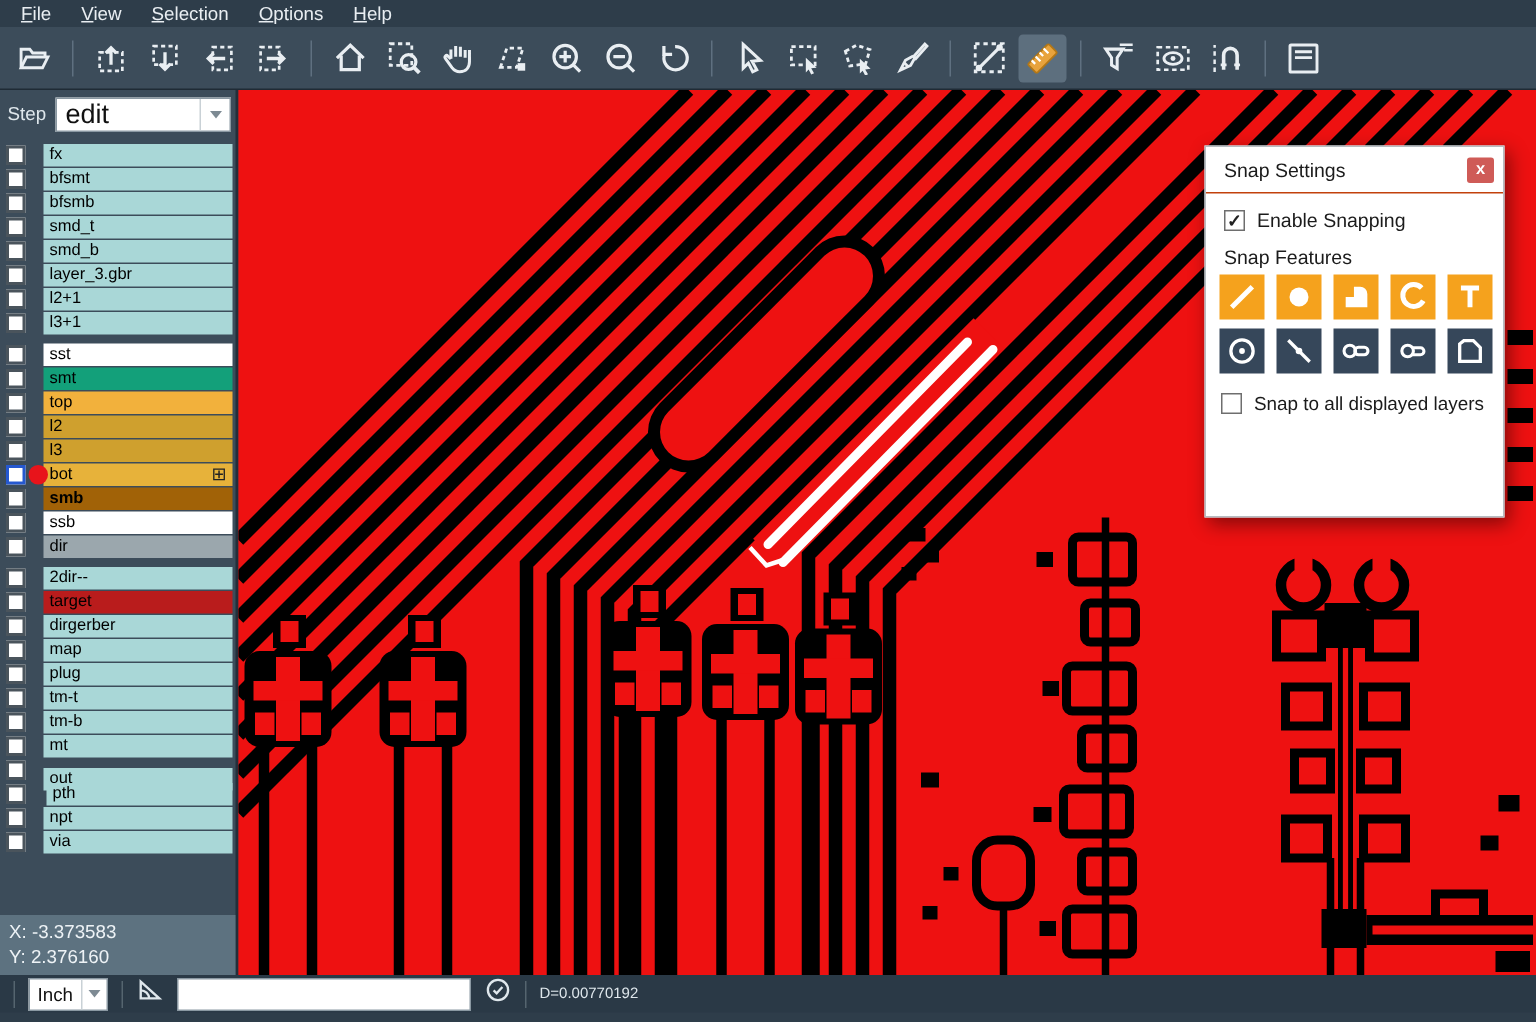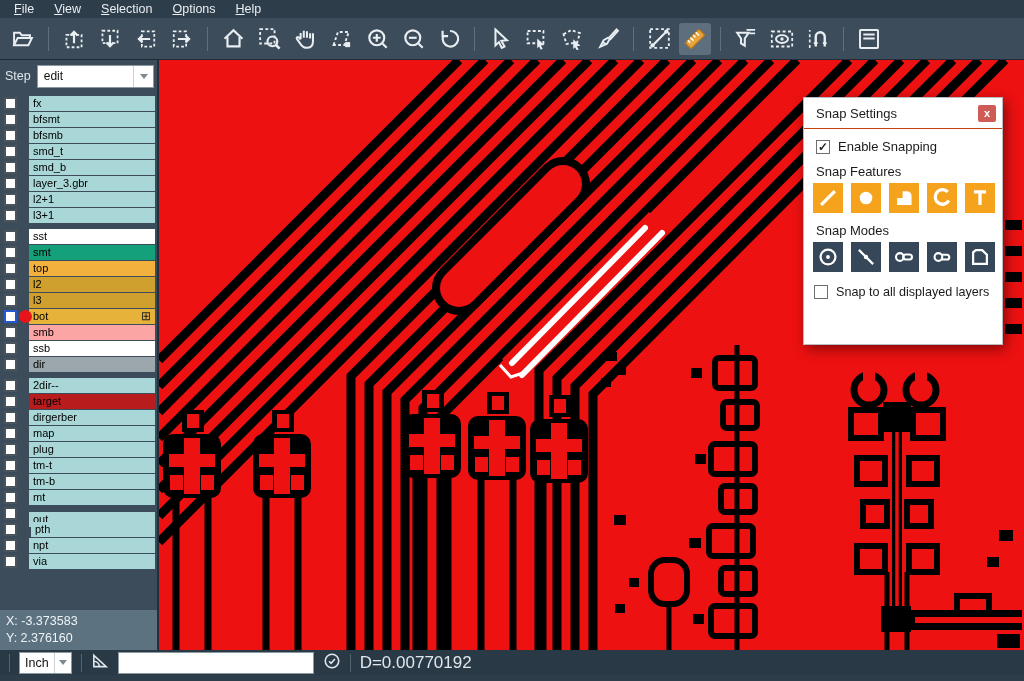--- a/index.html
+++ b/index.html
@@ -22,21 +22,21 @@
   .tsep { width:1px; height:24px; background:#5f7080; margin:0 7px; flex:none; }
 
   
   .main { display:flex; height:590px; position:relative; }
 
   
   .sidebar { width:159px; background:#3c4c5a; position:relative; flex:none;
     border-right:2px solid #232f3a; }
   .step-row { display:flex; align-items:center; padding:5px 3px 5px 5px; gap:6px;
     color:#dfe7ec; font-size:12.5px; height:32px; }
-  .step-select { flex:1; background:#fff; color:#111; font-size:12px; height:23px;
+  .step-select { flex:1; background:#fff; color:#111; font-size:18px; height:23px;
     display:flex; align-items:center; padding-left:6px; border:1px solid #8a98a2; }
   .step-select .chev { margin-left:auto; width:20px; height:100%; display:flex;
     align-items:center; justify-content:center; border-left:1px solid #c9d1d6; }
   .chev-tri { width:0; height:0; border-left:4px solid transparent;
     border-right:4px solid transparent; border-top:5px solid #7d8a93; }
 
   .layer-list { position:absolute; top:36px; left:0; right:0; }
   .layer-group { margin-bottom:6px; }
   .layer-row { display:flex; align-items:center; height:15px; margin-bottom:1px; position:relative; }
   .cb { width:13px; height:13px; background:#fff; border:2px solid #4a545c;
@@ -83,21 +83,21 @@
   .statusbar { height:25px; background:#2a3946; display:flex; align-items:center;
     padding:0 9px; gap:9px; color:#dfe7ec; }
   .ssep { width:1px; height:18px; background:#55656f; flex:none; }
   .unit { background:#fff; color:#111; height:22px; display:flex; align-items:center;
     font-size:12.5px; border:1px solid #8a98a2; }
   .unit .ulabel { padding:0 5px; }
   .unit .chev { width:17px; height:100%; display:flex; align-items:center;
     justify-content:center; border-left:1px solid #c9d1d6; }
   .cmd-input { width:196px; height:22px; border:1px solid #8a98a2; background:#fff;
     font-size:12px; padding:0 4px; font-family:"Liberation Sans",sans-serif; }
-  .dist { font-size:17px; }
+  .dist { font-size:10px; }
 </style>
 </head>
 <body>
 
 <div class="menubar">
     <span class="menu-item"><u>F</u>ile</span>
     <span class="menu-item"><u>V</u>iew</span>
     <span class="menu-item"><u>S</u>election</span>
     <span class="menu-item"><u>O</u>ptions</span>
     <span class="menu-item"><u>H</u>elp</span>
@@ -350,21 +350,21 @@
           <div class="layer-row">
             <span class="cb sel"></span>
             <span class="dot"></span>
             <span class="nm" style="background: rgb(231, 178, 58);">
               <span class="nmt">bot</span>
               <span class="grid">⊞</span>
             </span>
           </div>
           <div class="layer-row">
             <span class="cb"></span>
-            <span class="nm" style="background: #fca5a5;">
+            <span class="nm" style="background: #a16207; font-weight: bold;">
               <span class="nmt">smb</span>
             </span>
           </div>
           <div class="layer-row">
             <span class="cb"></span>
             <span class="nm" style="background: rgb(255, 255, 255);">
               <span class="nmt">ssb</span>
             </span>
           </div>
           <div class="layer-row">
@@ -621,21 +621,20 @@
           <svg width="22" height="22" viewBox="0 0 16 16">
               <path d="M12.2,3.6 A5.3,5.3 0 1 0 13,9.8" stroke="#fff" stroke-width="2.4" fill="none"></path>
             </svg>
         </div>
         <div class="fbtn">
           <svg width="22" height="22" viewBox="0 0 16 16">
               <path d="M3.6,3.6 H12.4 M8,3.6 V13" stroke="#fff" stroke-width="2.4" fill="none"></path>
             </svg>
         </div>
       </div>
-      <div class="sect-label" style="margin-top:8px;">Snap Modes</div>
       <div class="icon-row">
         <div class="mbtn">
           <svg width="22" height="22" viewBox="0 0 16 16">
               <circle cx="8" cy="8" r="5.4" stroke="#fff" stroke-width="1.6" fill="none"></circle>
               <circle cx="8" cy="8" r="1.4" fill="#fff"></circle>
             </svg>
         </div>
         <div class="mbtn">
           <svg width="22" height="22" viewBox="0 0 16 16">
               <path d="M2.8,2.8 L13.2,13.2" stroke="#fff" stroke-width="1.6"></path>

